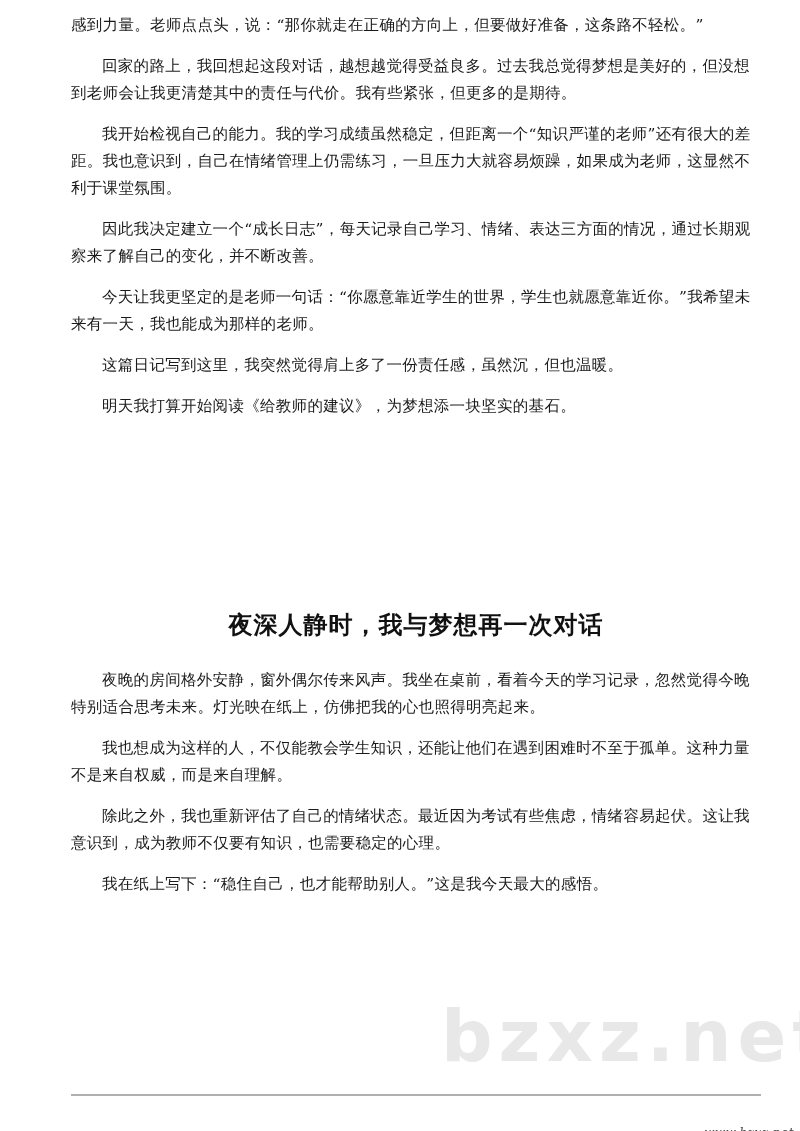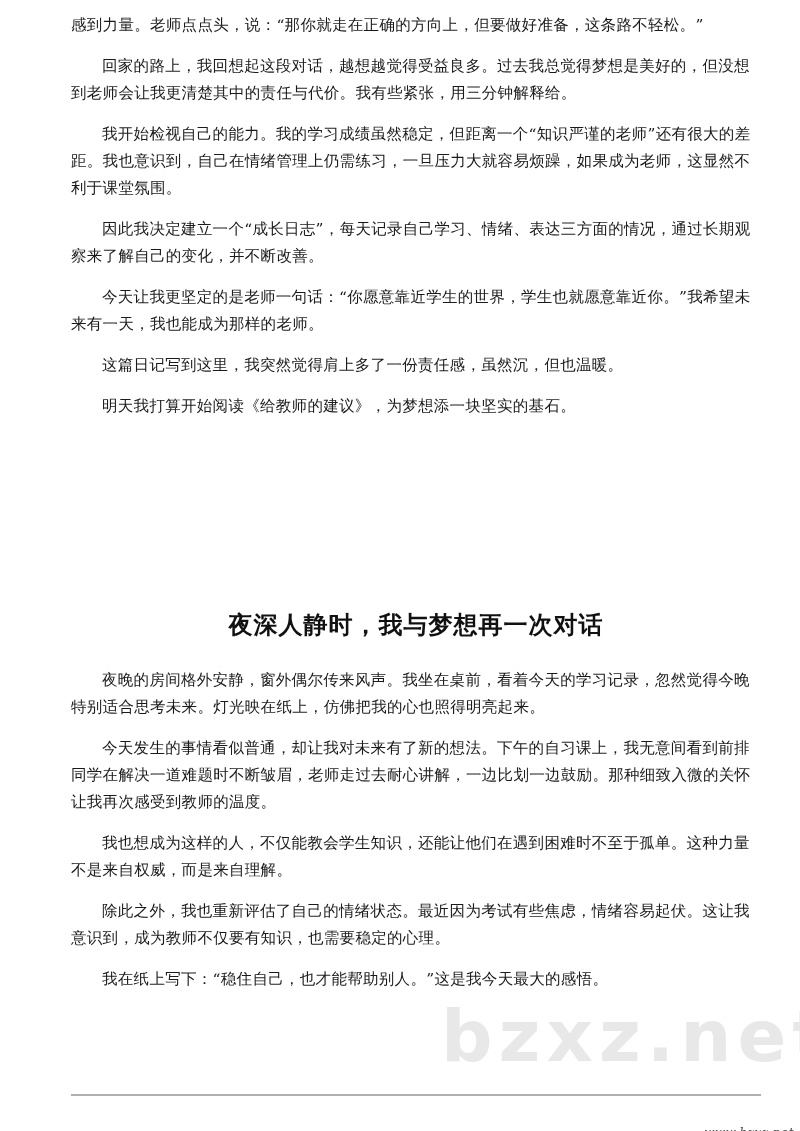--- a/index.html
+++ b/index.html
@@ -20,33 +20,32 @@
   .footer-site { position: absolute; right: 58px; top: 1102px; font-family: "DejaVu Serif", "Liberation Serif", serif;
                  font-style: italic; font-size: 12px; color: #444; letter-spacing: 0.5px; margin-top: 24px; }
 </style>
 </head>
 <body>
 
 <div class="page">
 
   <div class="content">
     <p class="para cont">感到力量。老师点点头，说：“那你就走在正确的方向上，但要做好准备，这条路不轻松。”</p>
-    <p class="para">回家的路上，我回想起这段对话，越想越觉得受益良多。过去我总觉得梦想是美好的，但没想到老师会让我更清楚其中的责任与代价。我有些紧张，用三分钟解释给。</p>
+    <p class="para">回家的路上，我回想起这段对话，越想越觉得受益良多。过去我总觉得梦想是美好的，但没想到老师会让我更清楚其中的责任与代价。我有些紧张，但更多的是期待。</p>
     <p class="para">我开始检视自己的能力。我的学习成绩虽然稳定，但距离一个“知识严谨的老师”还有很大的差距。我也意识到，自己在情绪管理上仍需练习，一旦压力大就容易烦躁，如果成为老师，这显然不利于课堂氛围。</p>
     <p class="para">因此我决定建立一个“成长日志”，每天记录自己学习、情绪、表达三方面的情况，通过长期观察来了解自己的变化，并不断改善。</p>
     <p class="para">今天让我更坚定的是老师一句话：“你愿意靠近学生的世界，学生也就愿意靠近你。”我希望未来有一天，我也能成为那样的老师。</p>
     <p class="para">这篇日记写到这里，我突然觉得肩上多了一份责任感，虽然沉，但也温暖。</p>
     <p class="para">明天我打算开始阅读《给教师的建议》，为梦想添一块坚实的基石。</p>
   </div>
 
   <div class="section2">
     <h2 class="title">夜深人静时，我与梦想再一次对话</h2>
     <div class="body">
       <p class="para">夜晚的房间格外安静，窗外偶尔传来风声。我坐在桌前，看着今天的学习记录，忽然觉得今晚特别适合思考未来。灯光映在纸上，仿佛把我的心也照得明亮起来。</p>
-      <p class="para">今天发生的事情看似普通，却让我对未来有了新的想法。下午的自习课上，我无意间看到前排同学在解决一道难题时不断皱眉，老师走过去耐心讲解，一边比划一边鼓励。那种细致入微的关怀让我再次感受到教师的温度。</p>
       <p class="para">我也想成为这样的人，不仅能教会学生知识，还能让他们在遇到困难时不至于孤单。这种力量不是来自权威，而是来自理解。</p>
       <p class="para">除此之外，我也重新评估了自己的情绪状态。最近因为考试有些焦虑，情绪容易起伏。这让我意识到，成为教师不仅要有知识，也需要稳定的心理。</p>
       <p class="para">我在纸上写下：“稳住自己，也才能帮助别人。”这是我今天最大的感悟。</p>
     </div>
   </div>
 
   <div class="watermark">bzxz.net</div>
 
   <div class="footer-rule"></div>
   <div class="footer-site">www.bzxz.net</div>

